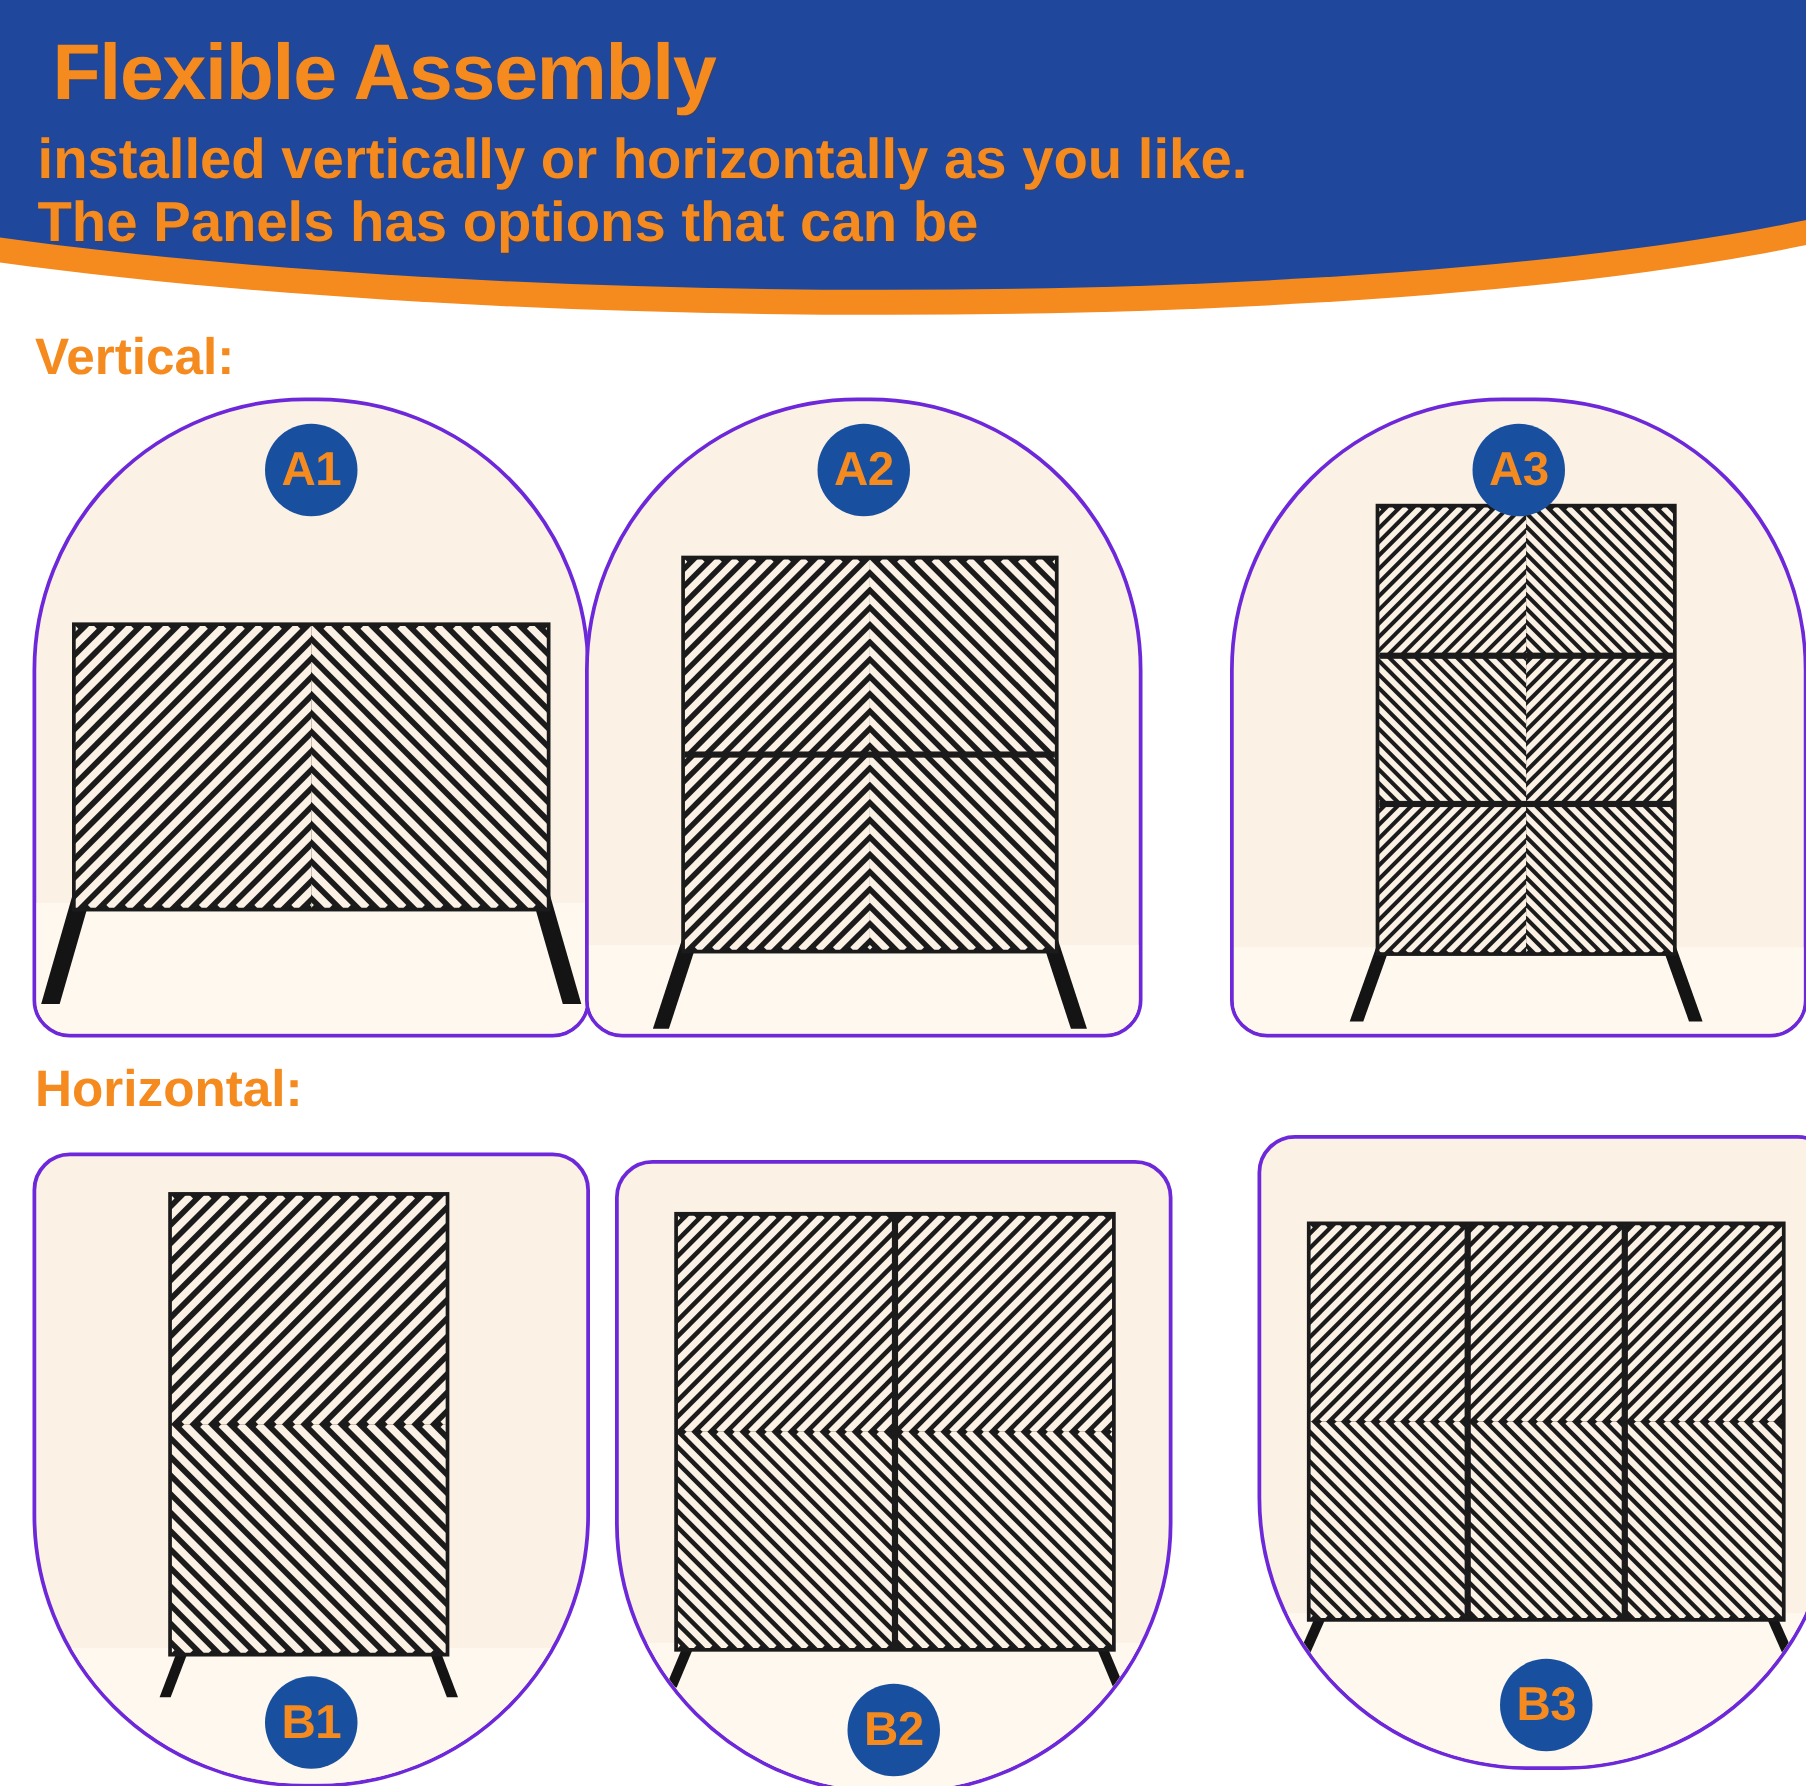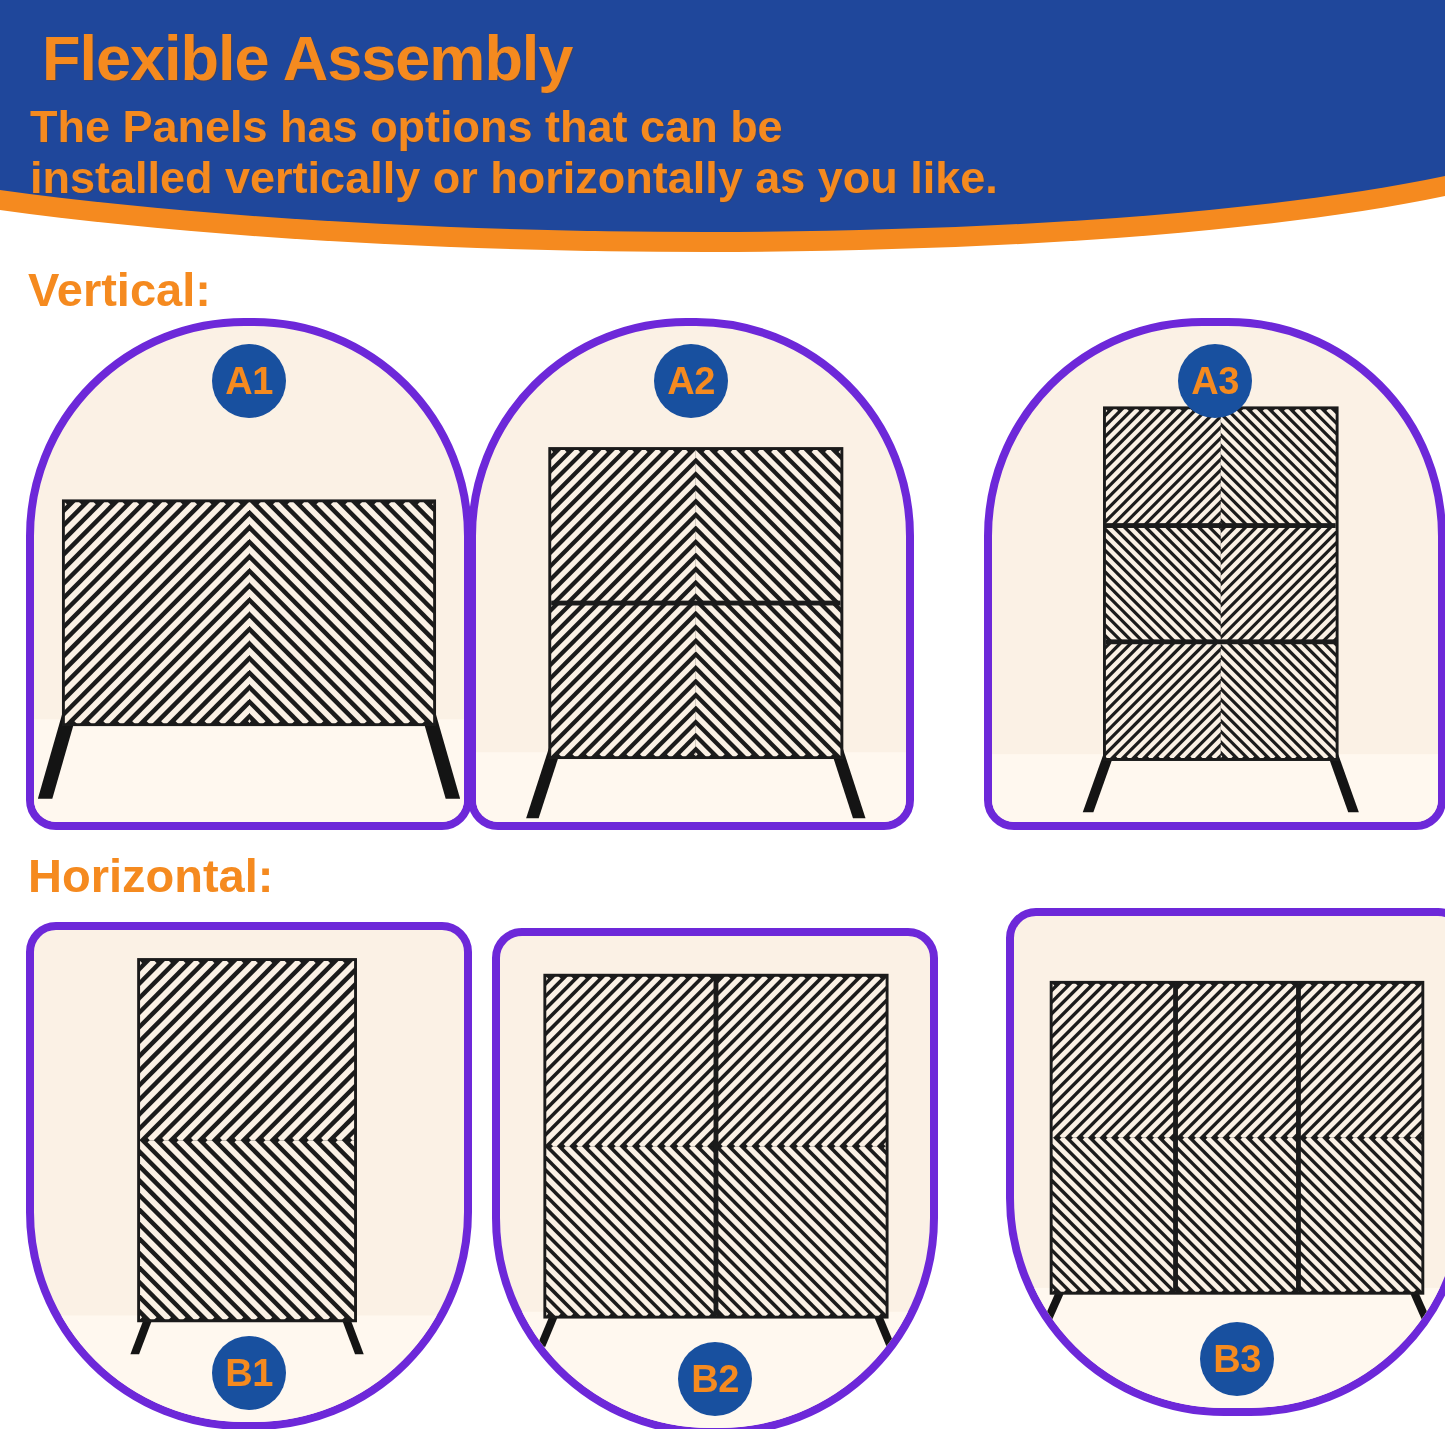--- a/index.html
+++ b/index.html
@@ -53,34 +53,34 @@
     color: #F58A1F;
     line-height: 1.12;
     margin: 8px 0 0 0;
     text-shadow: 1px 1px 0 rgba(120,60,0,0.28);
   }
   .subtitle-line { display: block; white-space: nowrap; }
 
   
   .section-label {
     position: absolute;
-    font-size: 47px;
+    font-size: 41px;
     font-weight: bold;
     color: #F58A1F;
     letter-spacing: 0px;
     white-space: nowrap;
   }
   #label-vertical   { left: 28px; top: 262px; }
   #label-horizontal { left: 28px; top: 848px; }
 
   
   .card {
     position: absolute;
     background: #FBF1E5;
-    border: 8px solid #6d28d9;
+    border: 3px solid #6d28d9;
     box-sizing: border-box;
     overflow: hidden;
   }
   .card.top-row {
     border-radius: 218px 218px 30px 30px;
   }
   .card.bottom-row {
     border-radius: 30px 30px 218px 218px;
   }
   .card-stage {
@@ -117,22 +117,22 @@
   <svg class="banner-shape" viewBox="0 0 1445 260" preserveAspectRatio="none">
 
     <path d="M0,0 H1445 V196 C1100,268 420,268 0,210 Z" fill="#F58A1F"></path>
 
     <path d="M0,0 H1445 V176 C1100,248 420,248 0,190 Z" fill="#1F479B"></path>
   </svg>
 
   <div id="header-text-wrap">
     <div id="header-title">Flexible Assembly</div>
     <div id="header-subtitle">
+      <span class="subtitle-line">installed vertically or horizontally as you like.</span>
       <span class="subtitle-line">The Panels has options that can be</span>
-      <span class="subtitle-line">installed vertically or horizontally as you like.</span>
     </div>
   </div>
 </div>
 
 <div class="section-label" id="label-vertical">Vertical:</div>
 <div class="section-label" id="label-horizontal">Horizontal:</div>
 
 <div class="card top-row" id="card-a1" style="left:26px; top:318px; width:446px; height:512px;">
   <div class="card-stage">
       <svg viewBox="0 0 446 512" preserveAspectRatio="none">

